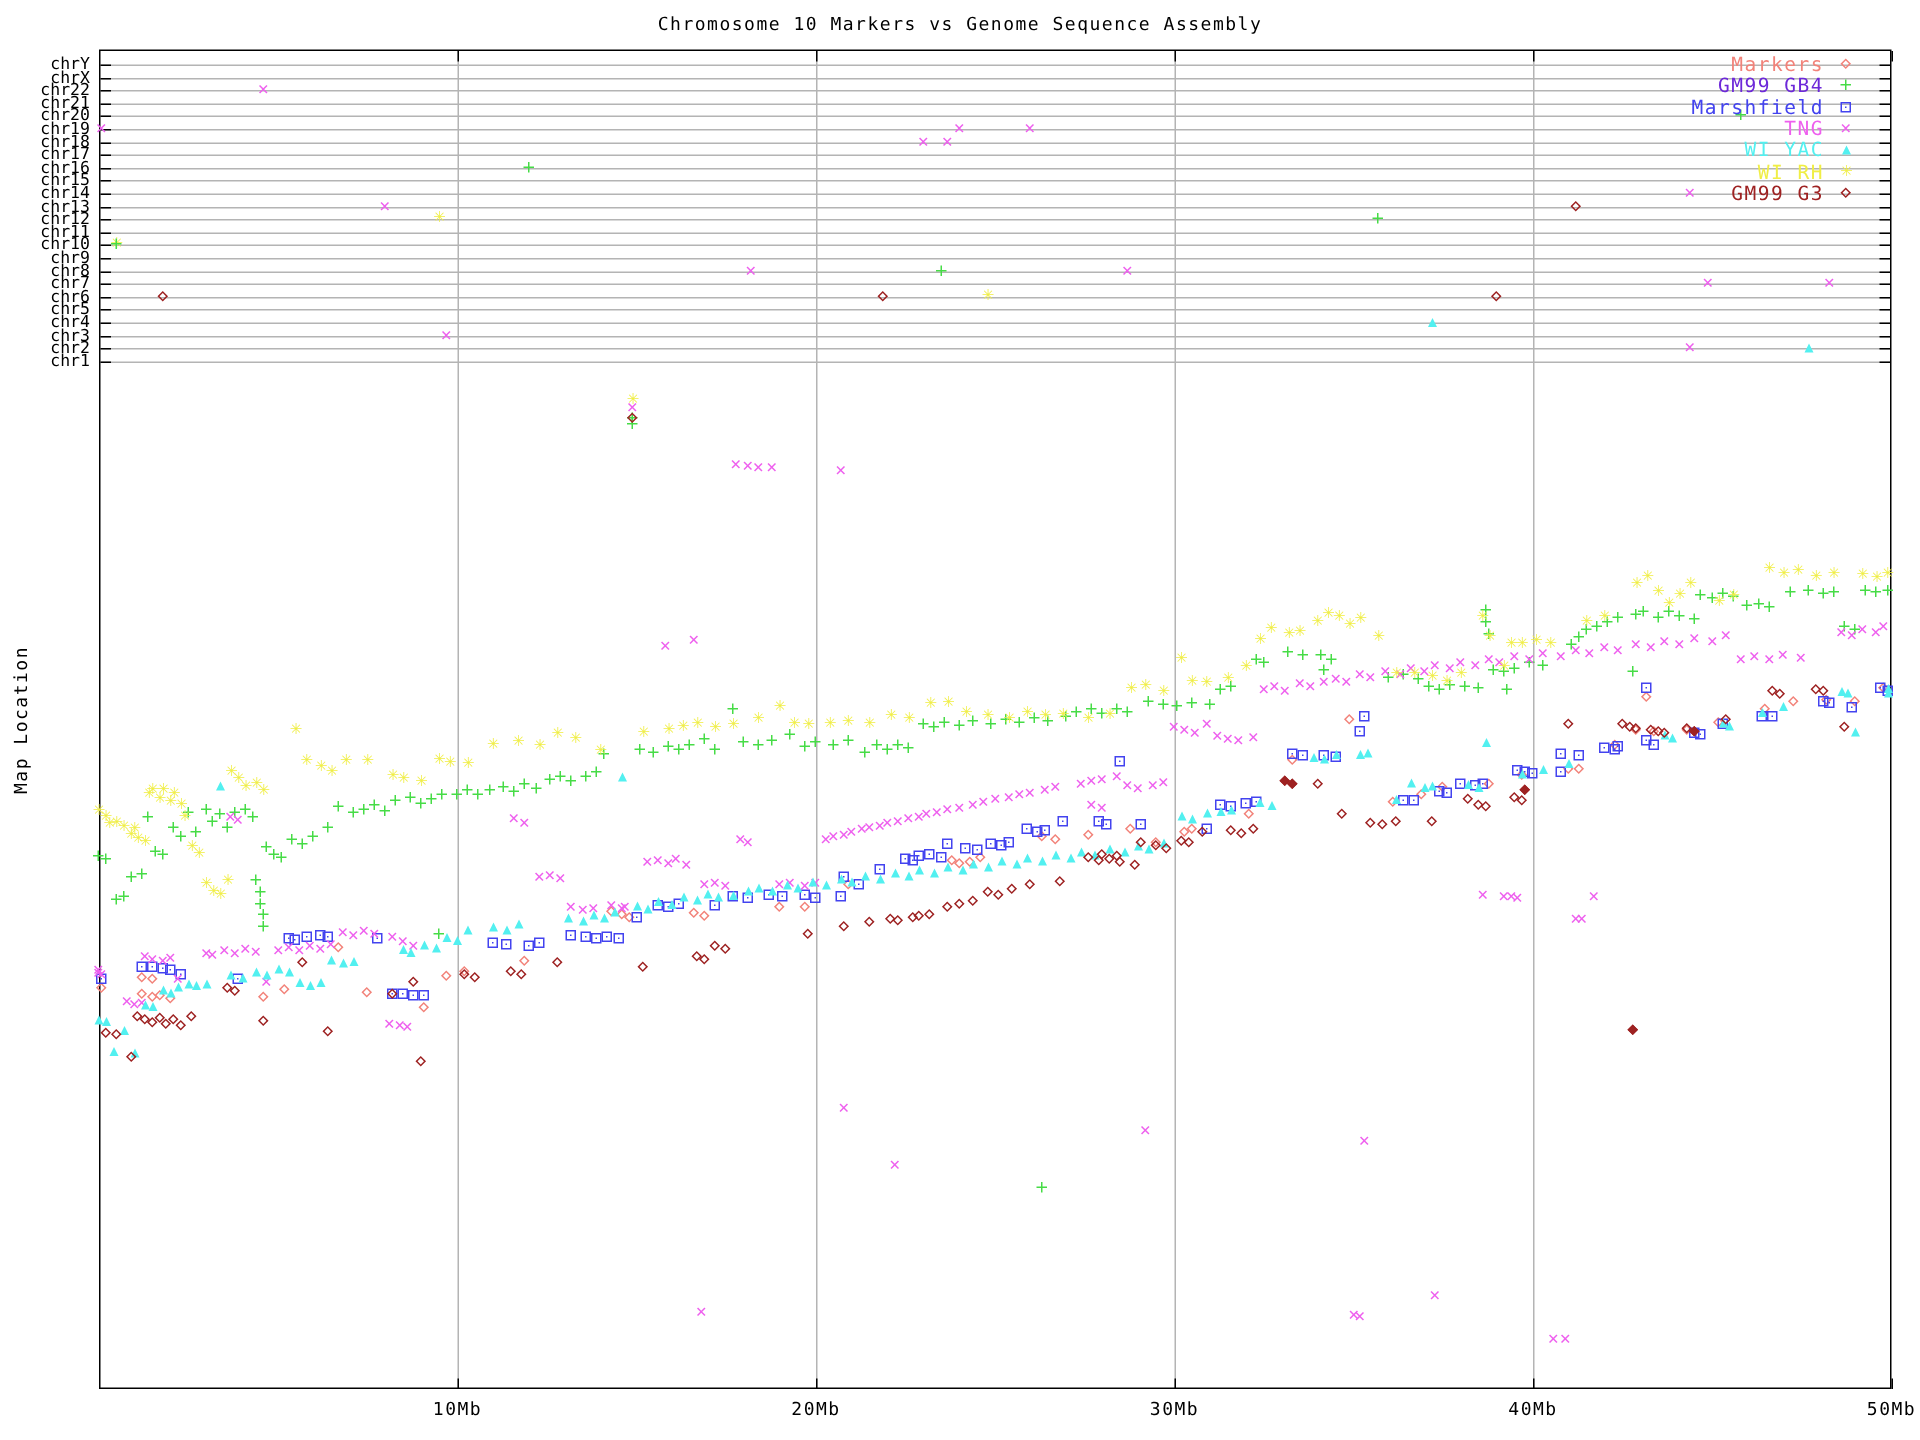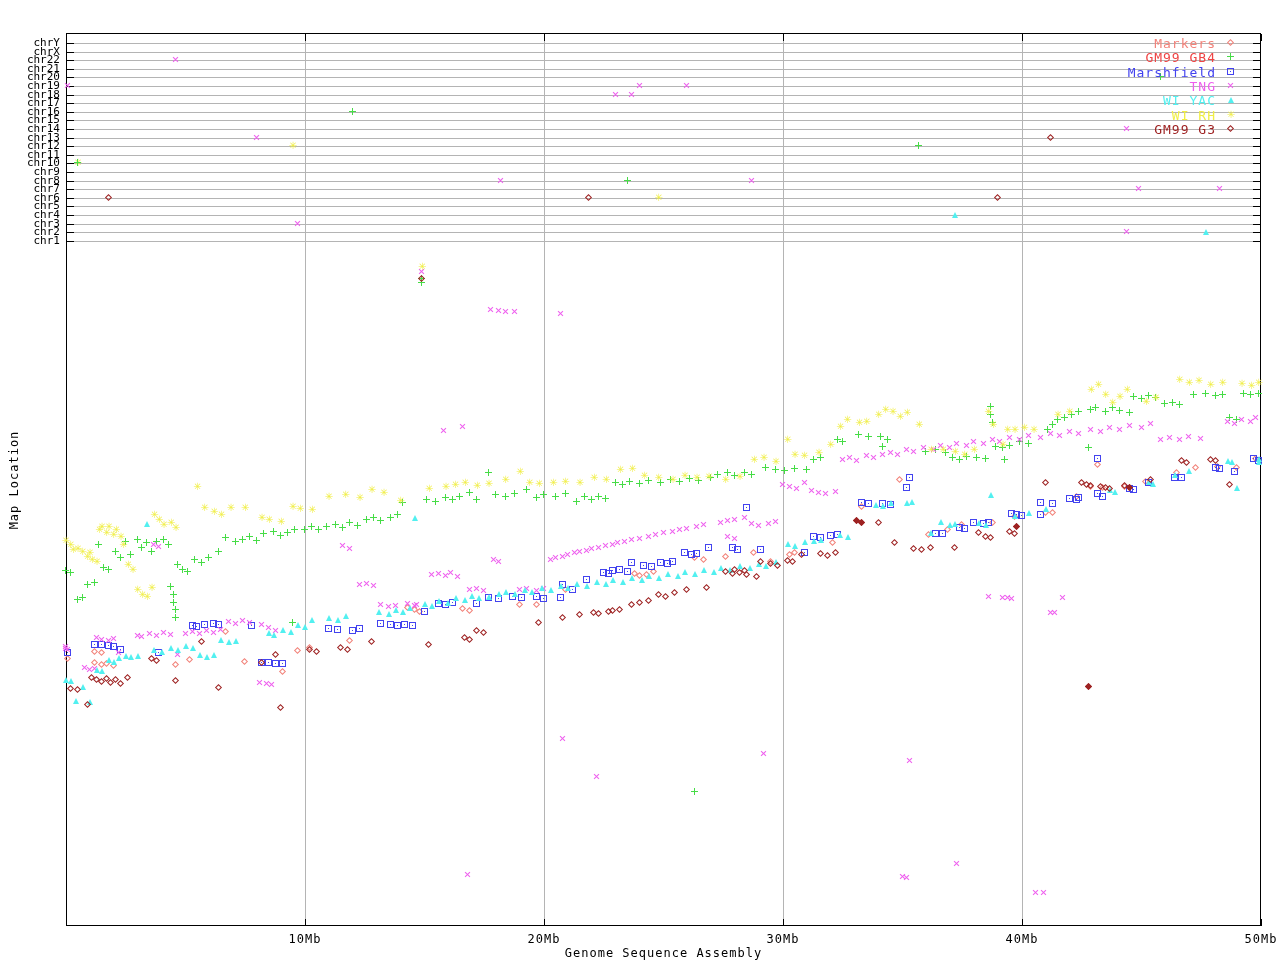--- a/index.html
+++ b/index.html
@@ -34,22 +34,22 @@
   .m-square::after{content:"";position:absolute;left:2px;top:2px;width:1px;height:1px;background:currentColor;}
   .m-triangle{width:0;height:0;border-left:3px solid transparent;border-right:3px solid transparent;
               border-bottom:6px solid;margin-left:-3px;margin-top:-3px;}
   .m-star{font-family:"DejaVu Sans",sans-serif;font-size:10px;line-height:10px;width:12px;text-align:center;
           margin-left:-6px;margin-top:-5px;}
 </style>
 </head>
 <body>
 
 <div id="page">
+  <div class="abs" id="title">Chromosome 10 Markers vs Genome Sequence Assembly</div>
   <div class="abs" id="ylabel">Map Location</div>
-  <div class="abs" id="xlabel">Genome Sequence Assembly</div>
   <div class="abs" id="grid-layer">
       <div class="abs vgrid" style="left: 305px;"></div>
       <div class="abs vgrid" style="left: 544px;"></div>
       <div class="abs vgrid" style="left: 783px;"></div>
       <div class="abs vgrid" style="left: 1022px;"></div>
       <div class="abs hgrid" style="top: 43px;"></div>
       <div class="abs hgrid" style="top: 51.6px;"></div>
       <div class="abs hgrid" style="top: 60.2px;"></div>
       <div class="abs hgrid" style="top: 68.8px;"></div>
       <div class="abs hgrid" style="top: 77.4px;"></div>
@@ -1005,21 +1005,21 @@
       <div class="m m-triangle" style="left: 955.08px; top: 215px; color: rgb(82, 240, 240); border-bottom-color: rgb(82, 240, 240);"></div>
       <div class="m m-triangle" style="left: 1206.03px; top: 232.2px; color: rgb(82, 240, 240); border-bottom-color: rgb(82, 240, 240);"></div>
       <div class="m m-x" style="left: 1127.16px; top: 232.2px; color: rgb(238, 95, 238);"></div>
       <div class="m m-plus" style="left: 1160.62px; top: 77.4px; color: rgb(70, 220, 70);"></div>
     </div>
   <div class="abs" id="legend">
       <div class="abs legend-label" style="top: 36px; color: rgb(242, 131, 122);">Markers</div>
       <div class="abs legend-marker" style="top: 43px; left: 1231px;">
         <div class="m m-diamond" style="left: 0px; top: 0px; color: rgb(242, 131, 122);"></div>
       </div>
-      <div class="abs legend-label" style="top: 50.3px; color: #ef4444;">GM99 GB4</div>
+      <div class="abs legend-label" style="top: 50.3px; color: #6d28d9;">GM99 GB4</div>
       <div class="abs legend-marker" style="top: 57.3px; left: 1231px;">
         <div class="m m-plus" style="left: 0px; top: 0px; color: rgb(70, 220, 70);"></div>
       </div>
       <div class="abs legend-label" style="top: 64.6px; color: rgb(67, 67, 239);">Marshfield</div>
       <div class="abs legend-marker" style="top: 71.6px; left: 1231px;">
         <div class="m m-square" style="left: 0px; top: 0px; color: rgb(67, 67, 239);"></div>
       </div>
       <div class="abs legend-label" style="top: 78.9px; color: rgb(238, 95, 238);">TNG</div>
       <div class="abs legend-marker" style="top: 85.9px; left: 1231px;">
         <div class="m m-x" style="left: 0px; top: 0px; color: rgb(238, 95, 238);"></div>

